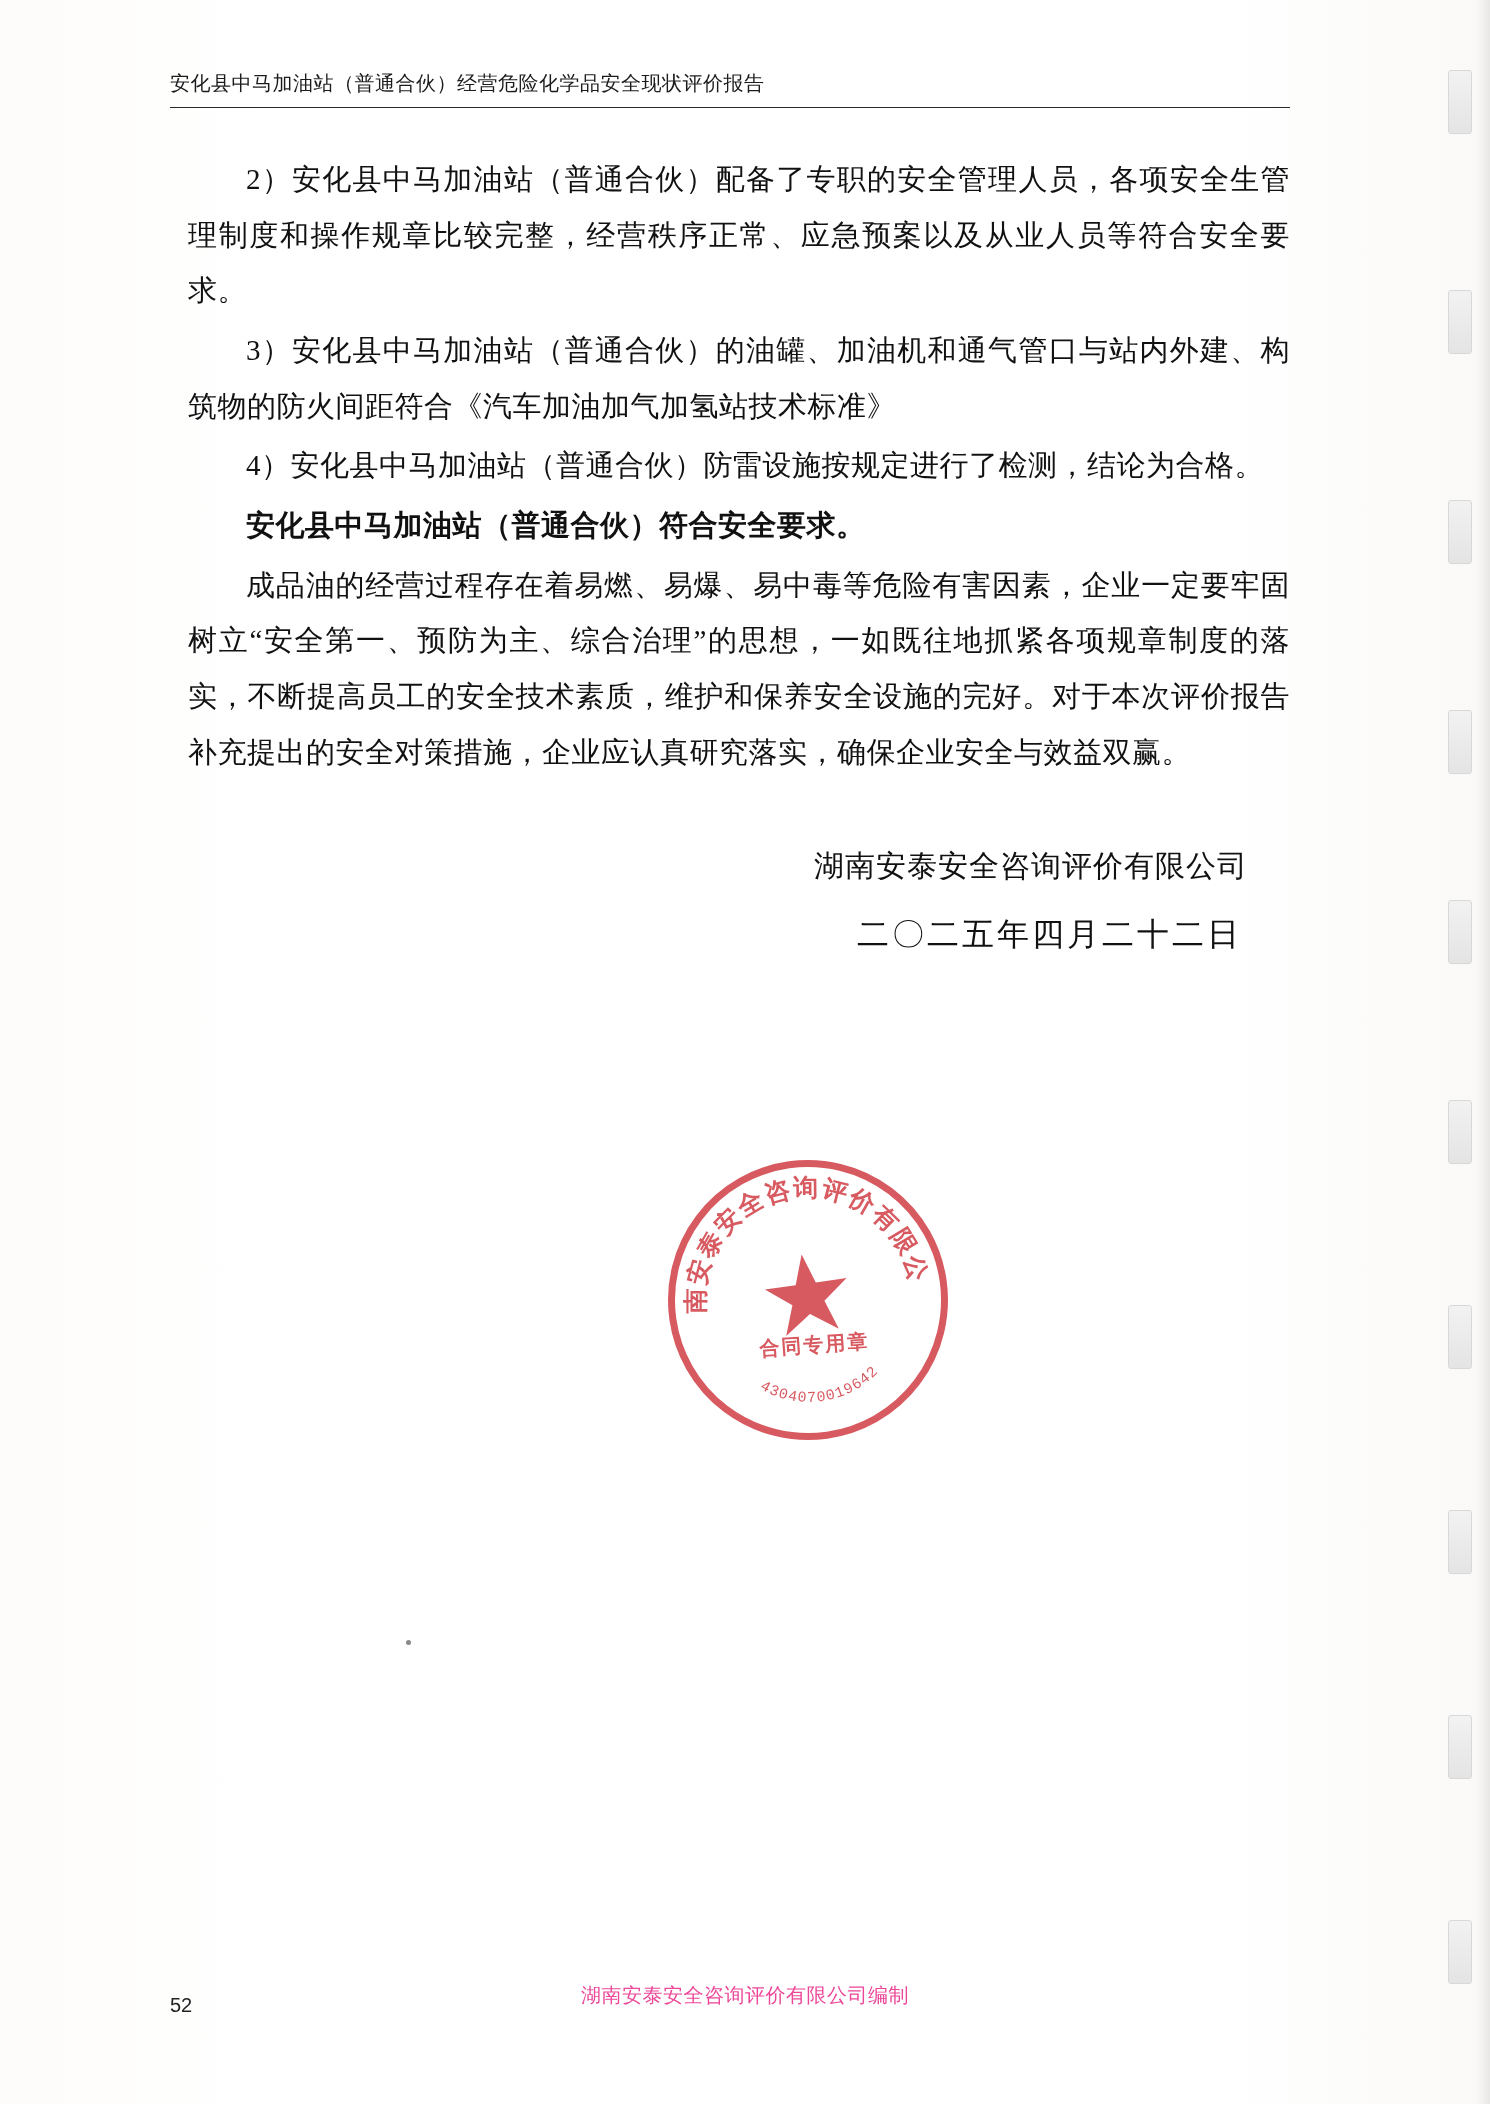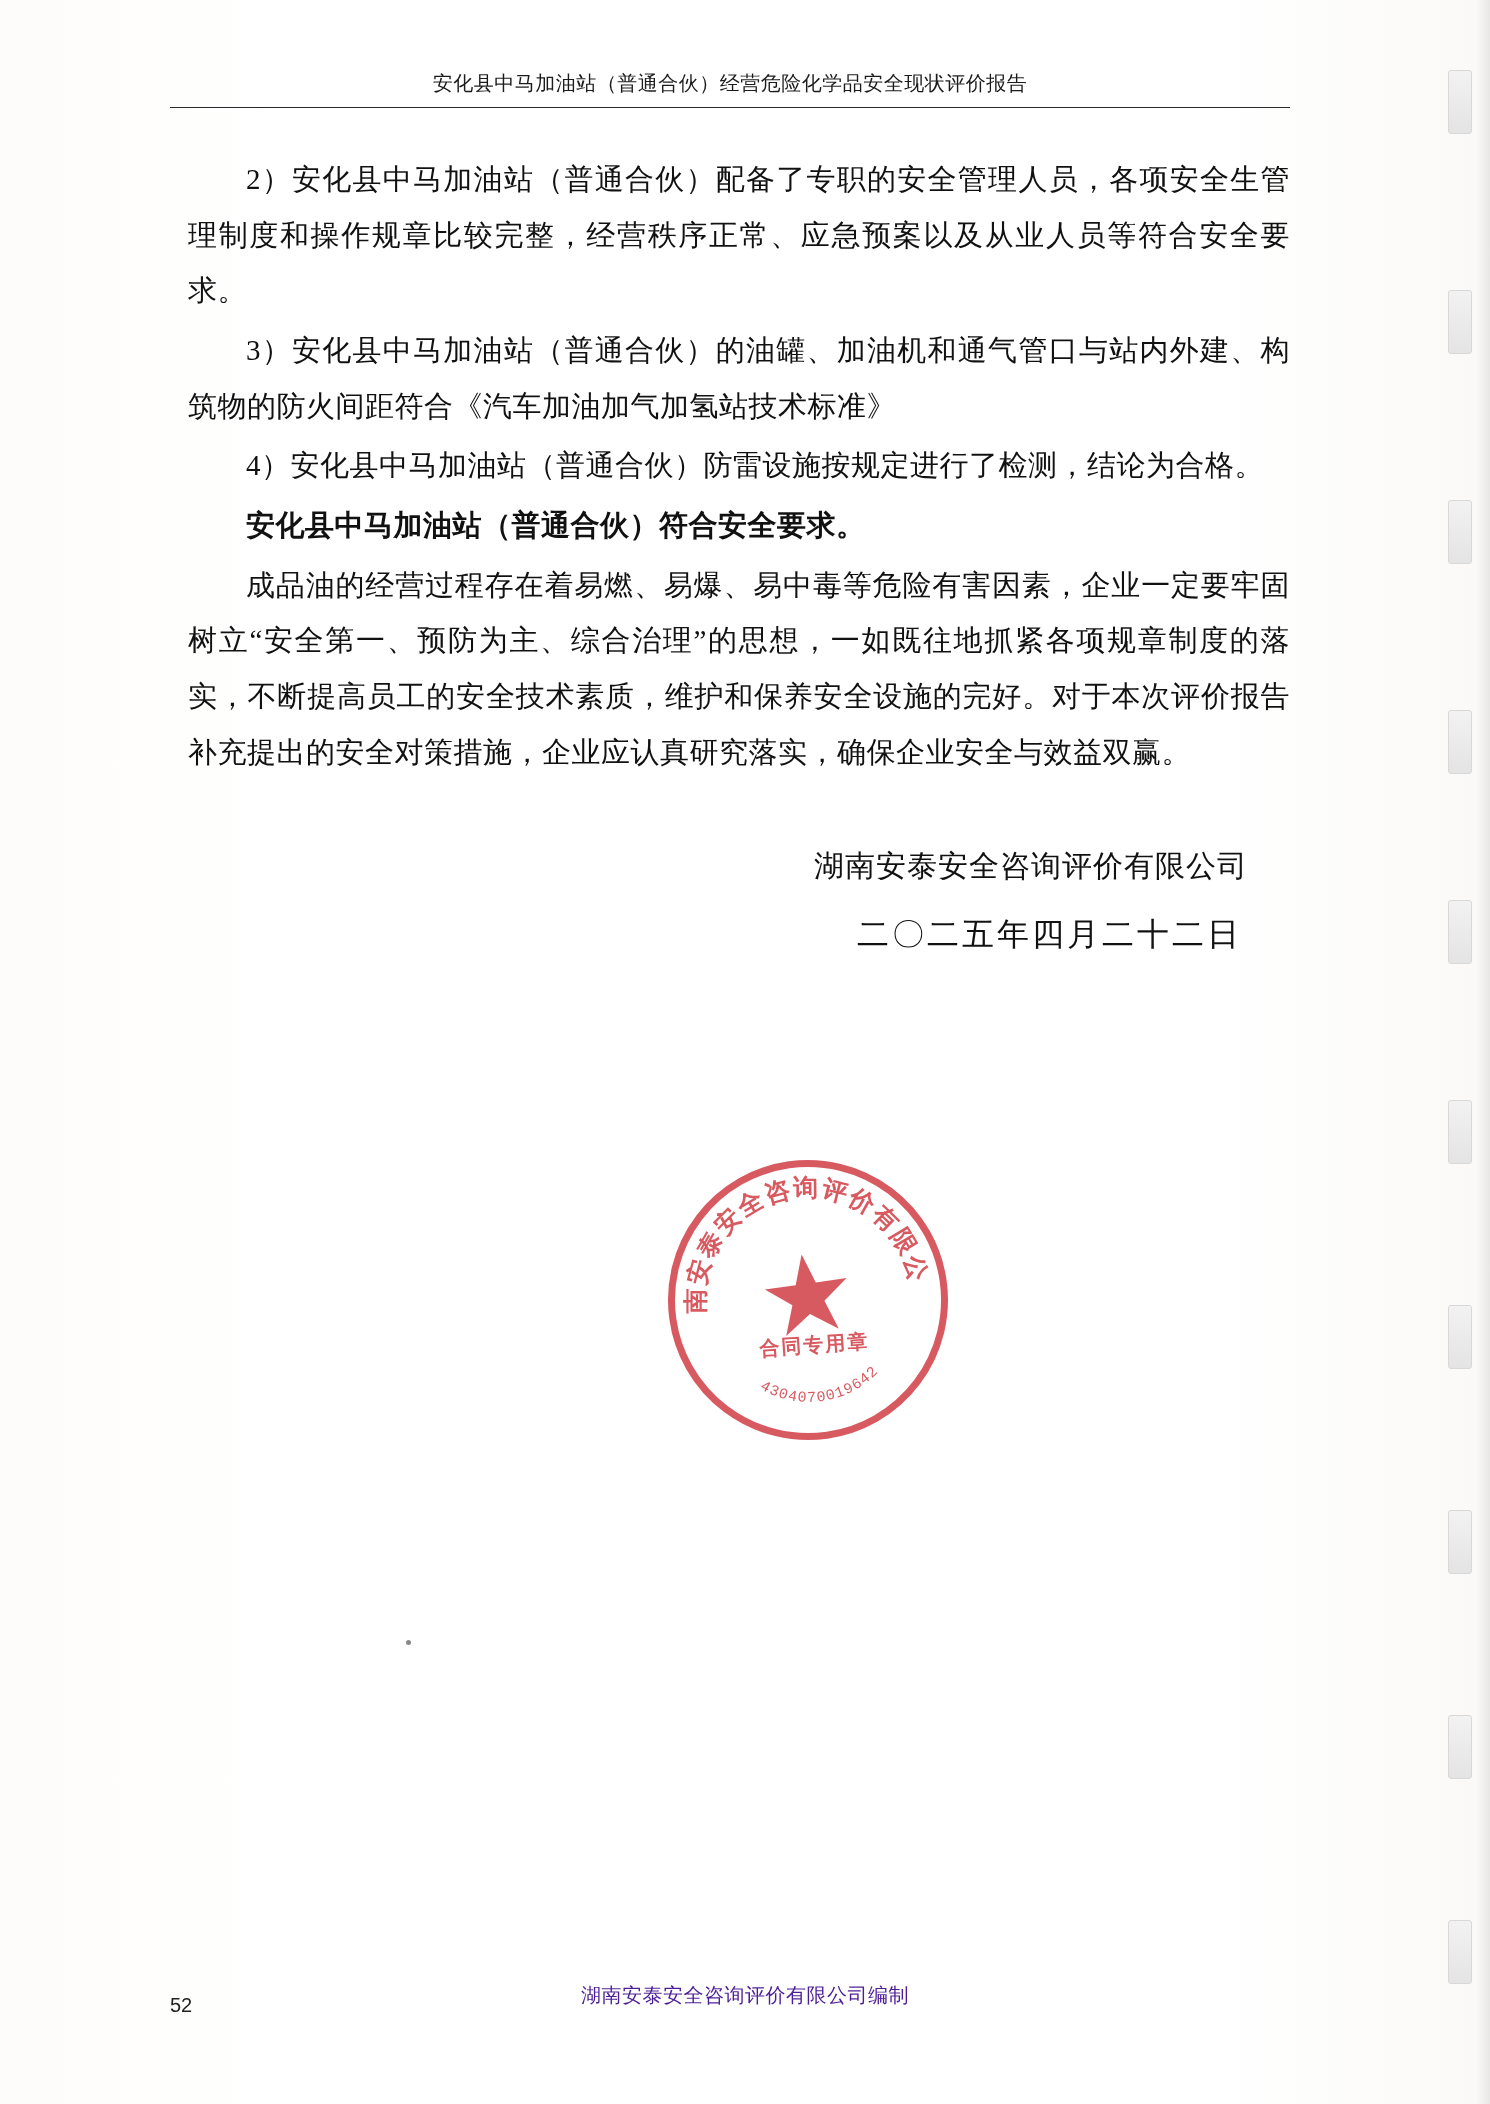--- a/index.html
+++ b/index.html
@@ -22,21 +22,20 @@
     background: linear-gradient(90deg, #fdfcfa 0%, #ffffff 18%, #ffffff 82%, #faf9f7 100%);
     pointer-events: none;
   }
   .content {
     position: absolute;
     left: 170px;
     top: 70px;
     width: 1120px;
   }
   .header-title {
-    text-align: center;
     font-size: 20px;
     font-family: "Liberation Sans", "DejaVu Sans", sans-serif;
     letter-spacing: 0.5px;
     color: #1b1b1b;
     padding-bottom: 10px;
   }
   .header-rule {
     border: 0;
     border-top: 1.5px solid #2a2a2a;
     margin: 0 0 44px 0;
@@ -154,21 +153,21 @@
     color: #222222;
   }
   .footer-note {
     position: absolute;
     left: 0;
     right: 0;
     top: 0;
     text-align: center;
     font-size: 20px;
     font-family: "Liberation Sans", "DejaVu Sans", sans-serif;
-    color: #4c1d95;
+    color: #ec4899;
     letter-spacing: 0.5px;
   }
   
   .speck {
     position: absolute;
     left: 406px;
     top: 1640px;
     width: 5px;
     height: 5px;
     background: #555;

